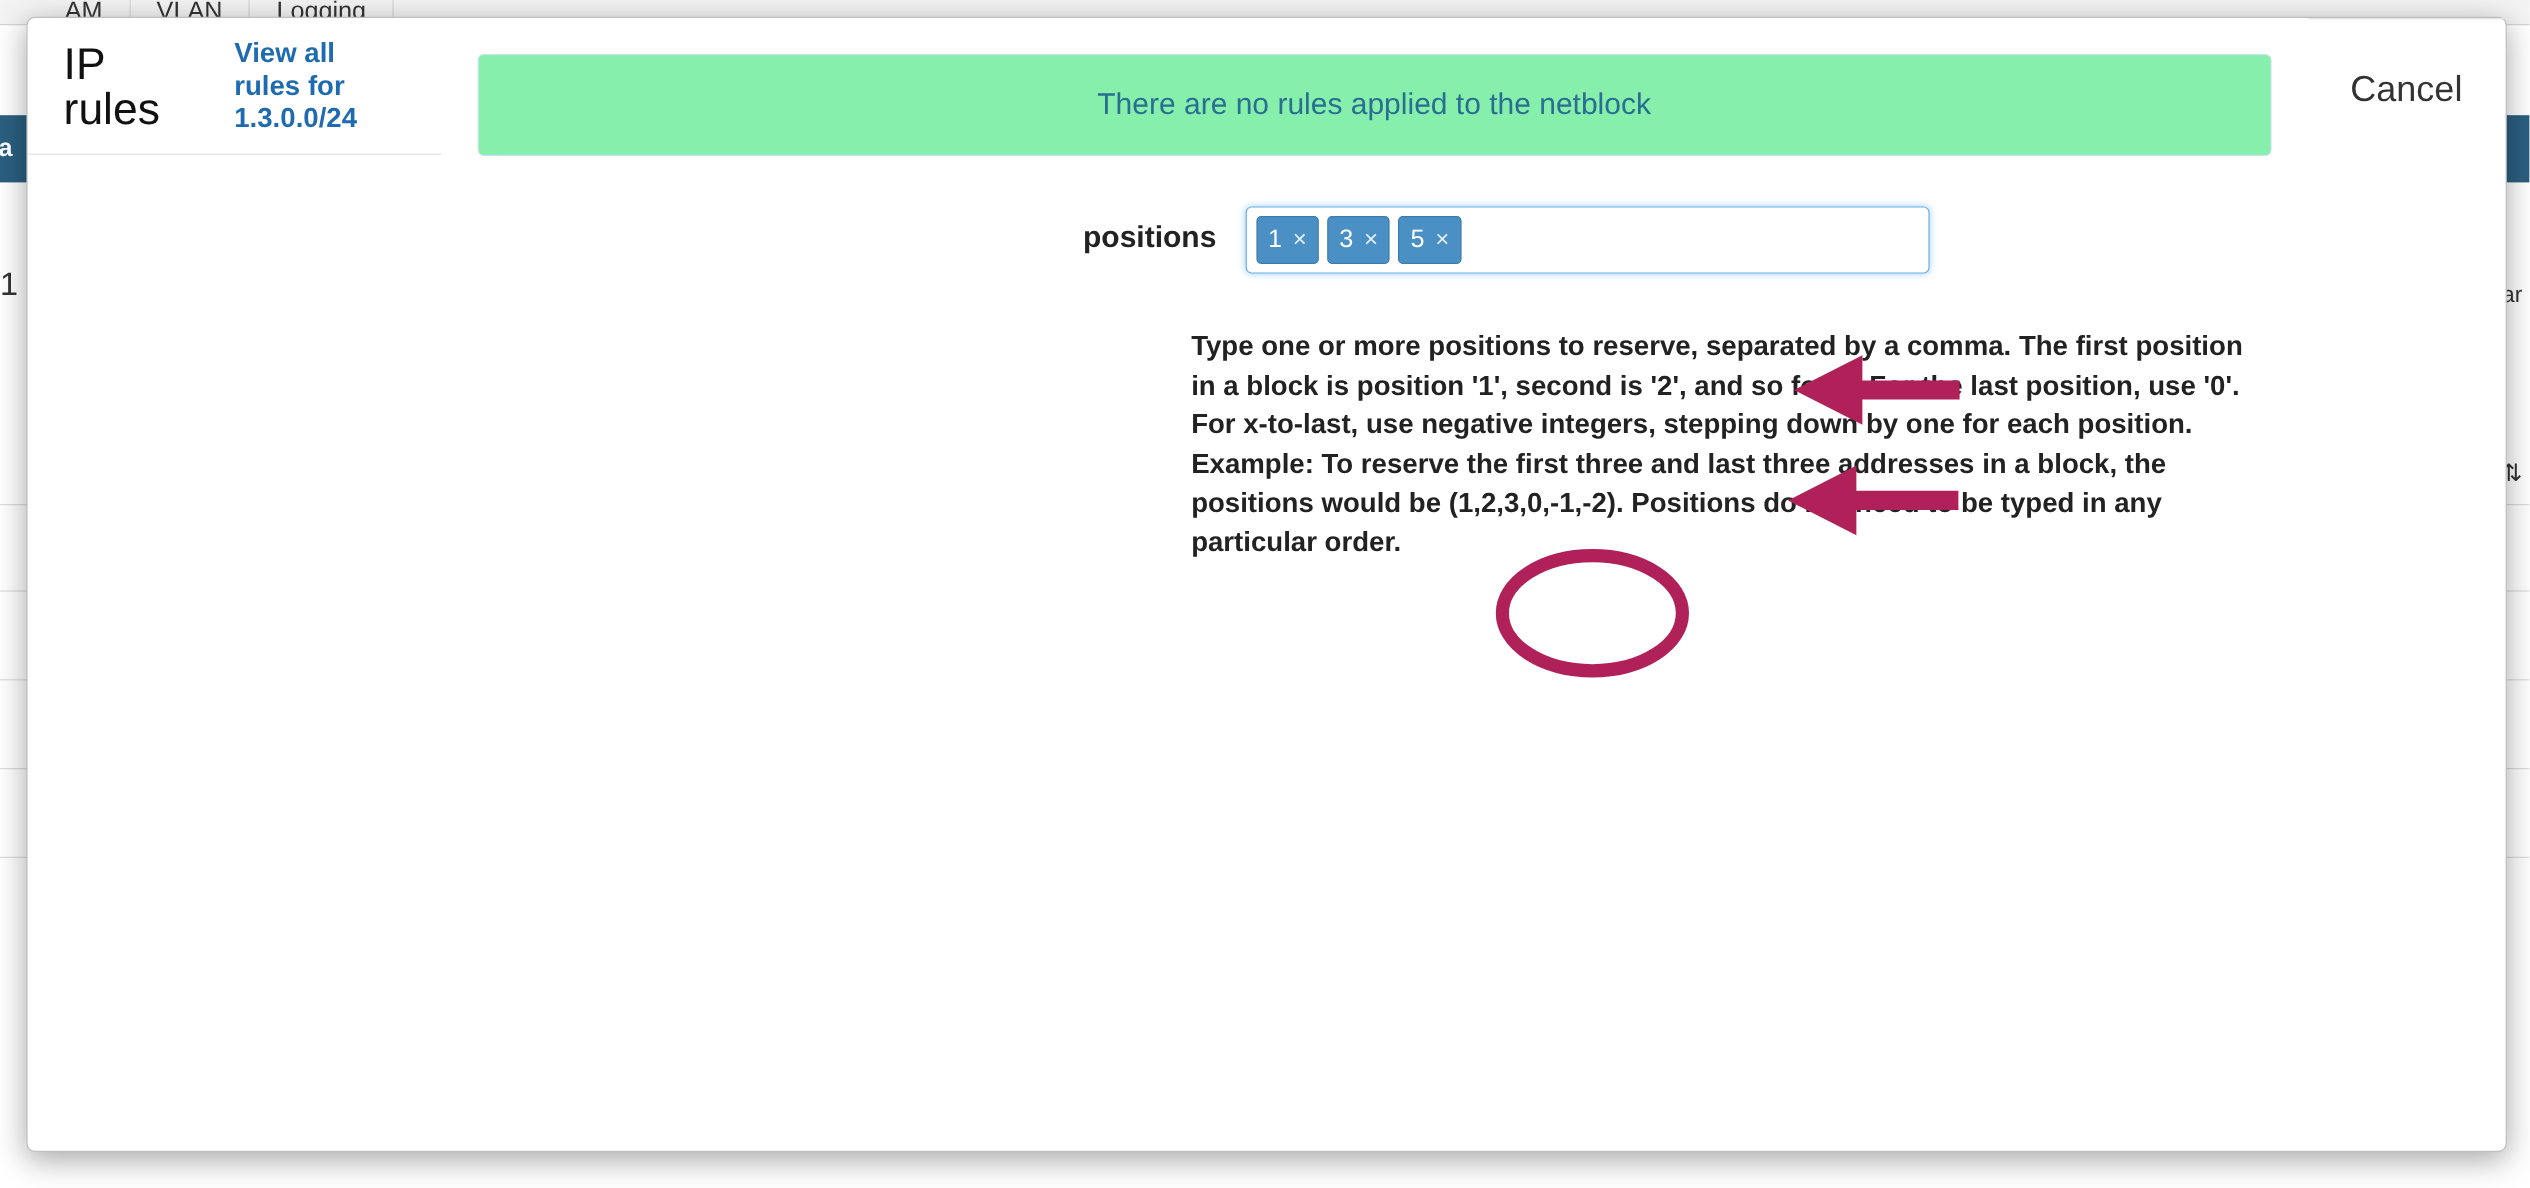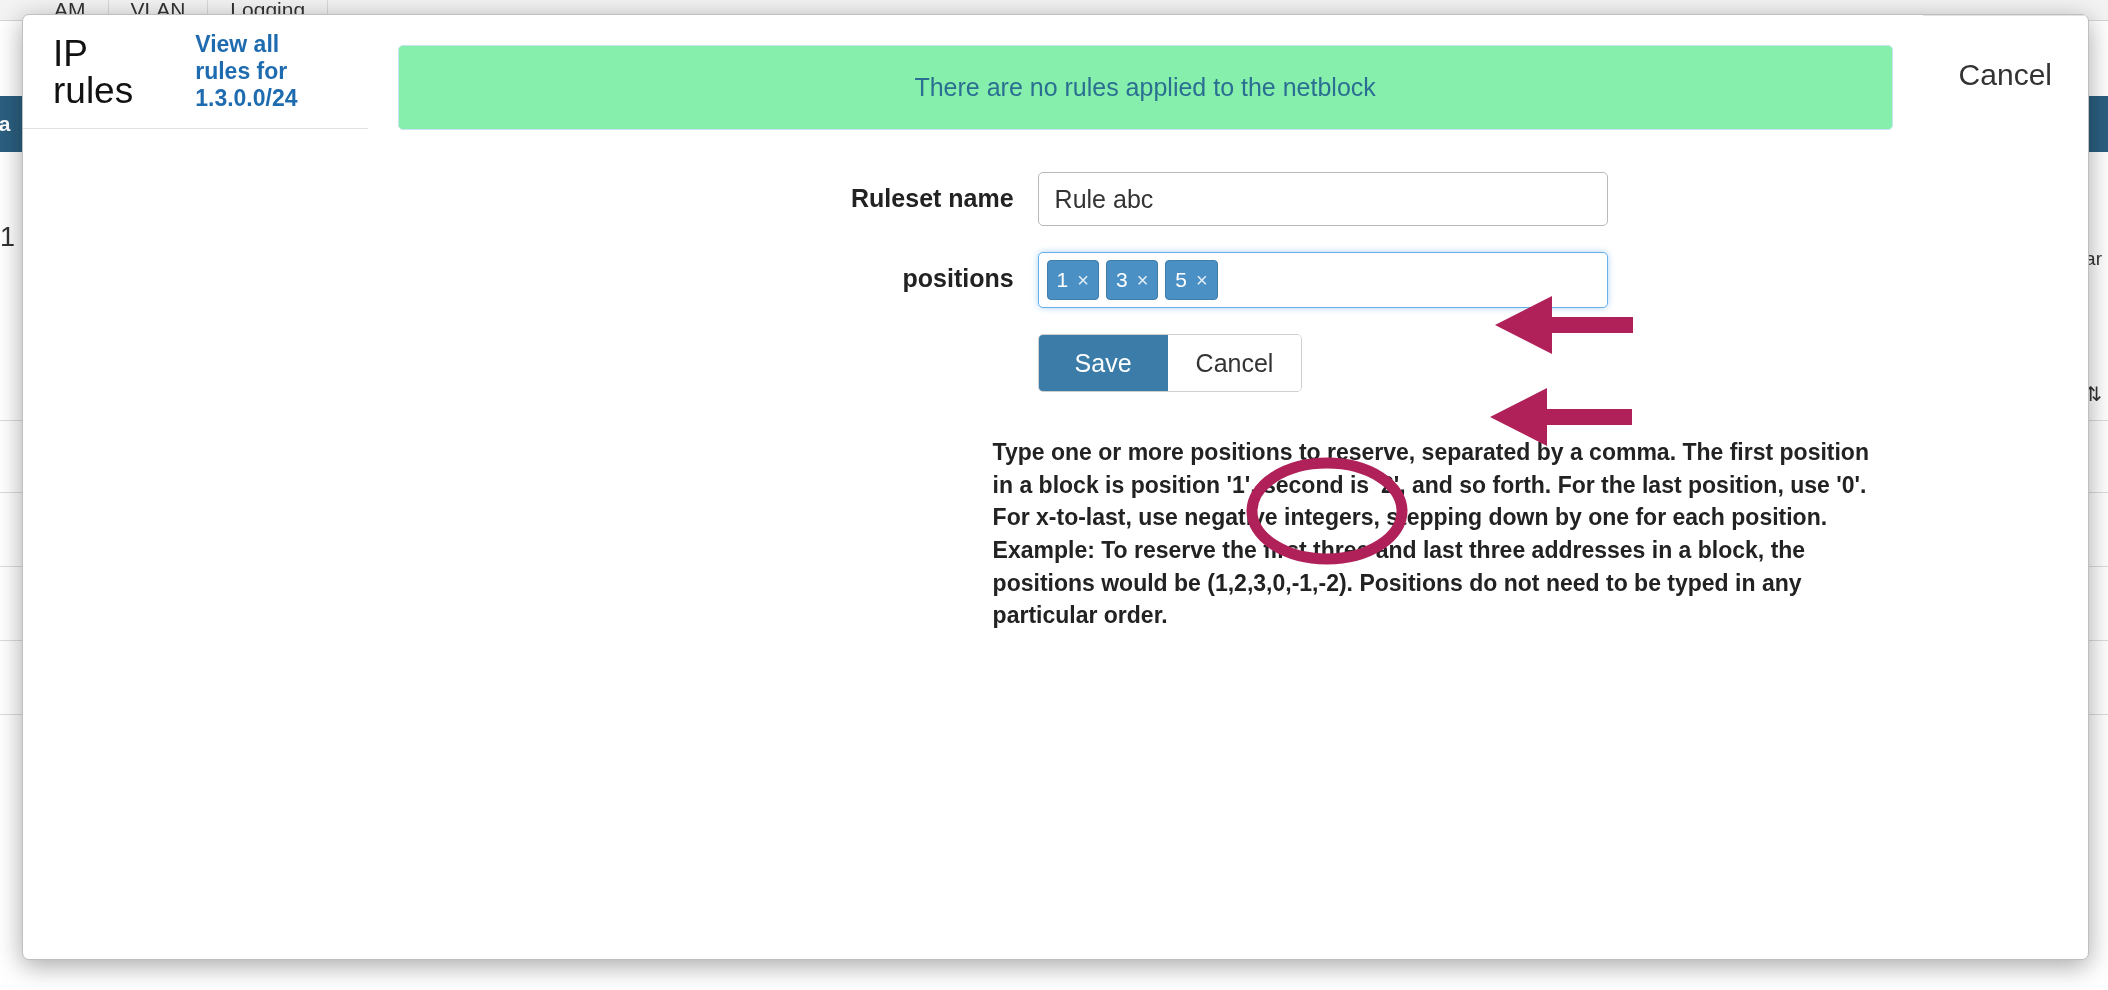--- a/index.html
+++ b/index.html
@@ -62,21 +62,21 @@
   .bg-heading {
     position: absolute;
     top: 222px;
     left: 0px;
     font-size: 27px;
     color: #333;
     white-space: nowrap;
   }
   .bg-right-label {
     position: absolute;
-    top: 248px;
+    top: 236px;
     right: 6px;
     font-size: 19px;
     color: #333;
     white-space: nowrap;
   }
   .bg-sort-icon {
     position: absolute;
     top: 382px;
     right: 6px;
     font-size: 20px;
@@ -335,26 +335,20 @@
 
   <div class="modal-header">
     <h1 class="modal-title">IP rules</h1>
     <a class="modal-header-link" href="#">View all rules for 1.3.0.0/24</a>
   </div>
 
   <div class="modal-body">
 
     <div class="alert-info">There are no rules applied to the netblock</div>
 
-    <div class="form-row">
-      <div class="form-label">Ruleset name</div>
-      <div class="form-control-wrap">
-        <input class="text-input" type="text" value="Rule abc" style="">
-      </div>
-    </div>
 
     <div class="form-row">
       <div class="form-label">positions</div>
       <div class="form-control-wrap">
         <div class="tokens-field">
           <span class="token">
             <span>1</span>
             <span class="token-x">×</span>
           </span>
           <span class="token">
@@ -362,26 +356,20 @@
             <span class="token-x">×</span>
           </span>
           <span class="token">
             <span>5</span>
             <span class="token-x">×</span>
           </span>
         </div>
       </div>
     </div>
 
-    <div class="btn-row">
-      <div class="btn-group">
-        <button class="btn-primary">Save</button>
-        <button class="btn-default">Cancel</button>
-      </div>
-    </div>
 
     <div class="help-text">Type one or more positions to reserve, separated by a comma. The first position in a block is position '1', second is '2', and so forth. For the last position, use '0'. For x-to-last, use negative integers, stepping down by one for each position. Example: To reserve the first three and last three addresses in a block, the positions would be (1,2,3,0,-1,-2). Positions do not need to be typed in any particular order.</div>
   </div>
 
   <div class="modal-footer">
     <span class="close-link">Cancel</span>
   </div>
 </div>
 
 <svg id="annotations" viewBox="0 0 2108 990">

